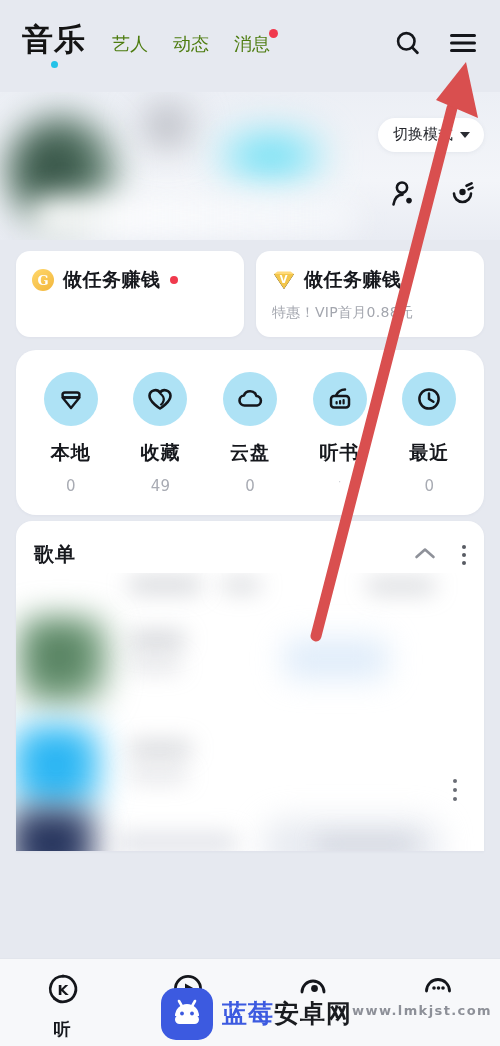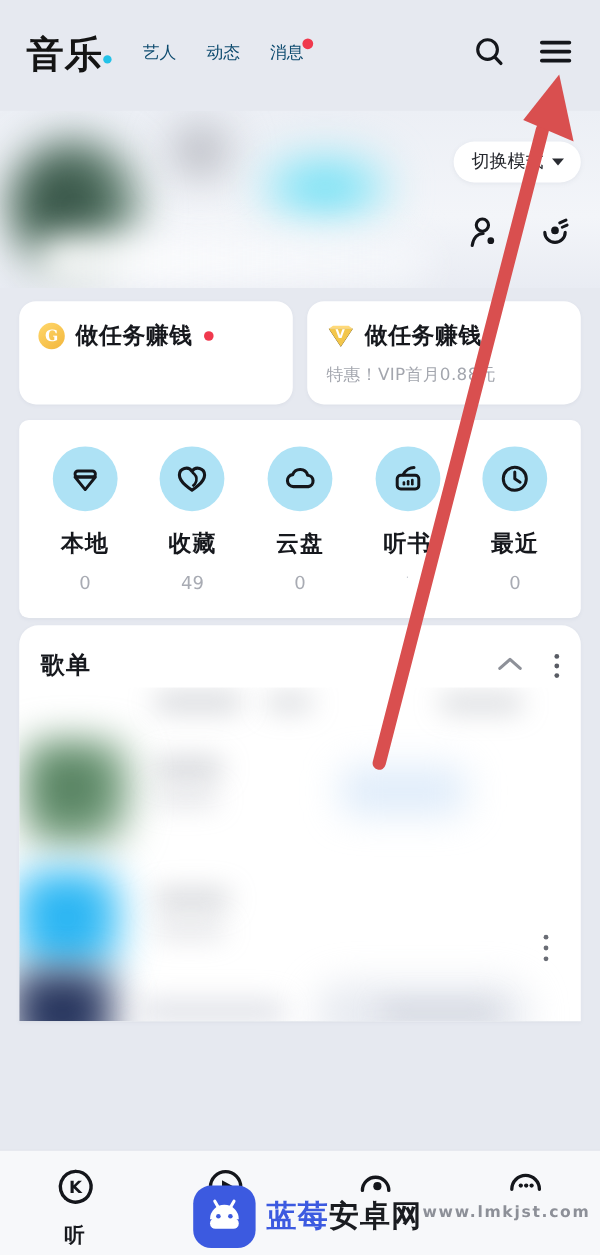--- a/index.html
+++ b/index.html
@@ -14,32 +14,32 @@
   }
 
   
   .header {
     position: absolute; top: 0; left: 0; width: 500px; height: 92px;
     background: #e6e9f0;
     display: flex; align-items: center;
     padding: 0 22px 0 22px;
     z-index: 30;
   }
-  .brand-wrap { position: relative; display: flex; flex-direction: row; align-items: center; }
+  .brand-wrap { position: relative; display: flex; flex-direction: column; align-items: center; }
   .brand {
     font-size: 31px; font-weight: 700; color: #141414; letter-spacing: 1px;
     line-height: 1;
   }
   .brand-dot {
     width: 7px; height: 7px; border-radius: 50%; background: #23c2e8;
     margin-top: 6px;
   }
   .nav-tabs { display: flex; align-items: center; gap: 25px; margin-left: 26px; margin-bottom: 4px; }
   .nav-tab {
-    font-size: 14px; color: #0c4a6e; font-weight: 500; position: relative;
+    font-size: 18px; color: #4d7c0f; font-weight: 500; position: relative;
     white-space: nowrap;
   }
   .tab-badge {
     position: absolute; top: -3px; right: -8px;
     width: 9px; height: 9px; border-radius: 50%; background: #f0394d;
   }
   .header-actions { margin-left: auto; display: flex; align-items: center; gap: 26px; margin-bottom: 3px;}
   .ic { display: block; }
 
   
@@ -113,21 +113,21 @@
     font-family: "DejaVu Serif", serif;
   }
   .badge-v {
     width: 23px; height: 20px; position: relative;
     display: flex; align-items: center; justify-content: center;
     color: #fff; font-size: 11px; font-weight: 700;
   }
 
   
   .quick-card {
-    margin: 13px 16px 0 16px; background: #fff; border-radius: 8px;
+    margin: 13px 16px 0 16px; background: #fff; border-radius: 20px;
     padding: 22px 10px 20px 10px;
     display: flex; justify-content: space-between;
     box-shadow: 0 1px 3px rgba(120,130,150,0.07);
   }
   .quick-item { flex: 1; display: flex; flex-direction: column; align-items: center; }
   .quick-circle {
     width: 54px; height: 54px; border-radius: 50%;
     background: #aee2f5;
     display: flex; align-items: center; justify-content: center;
   }

